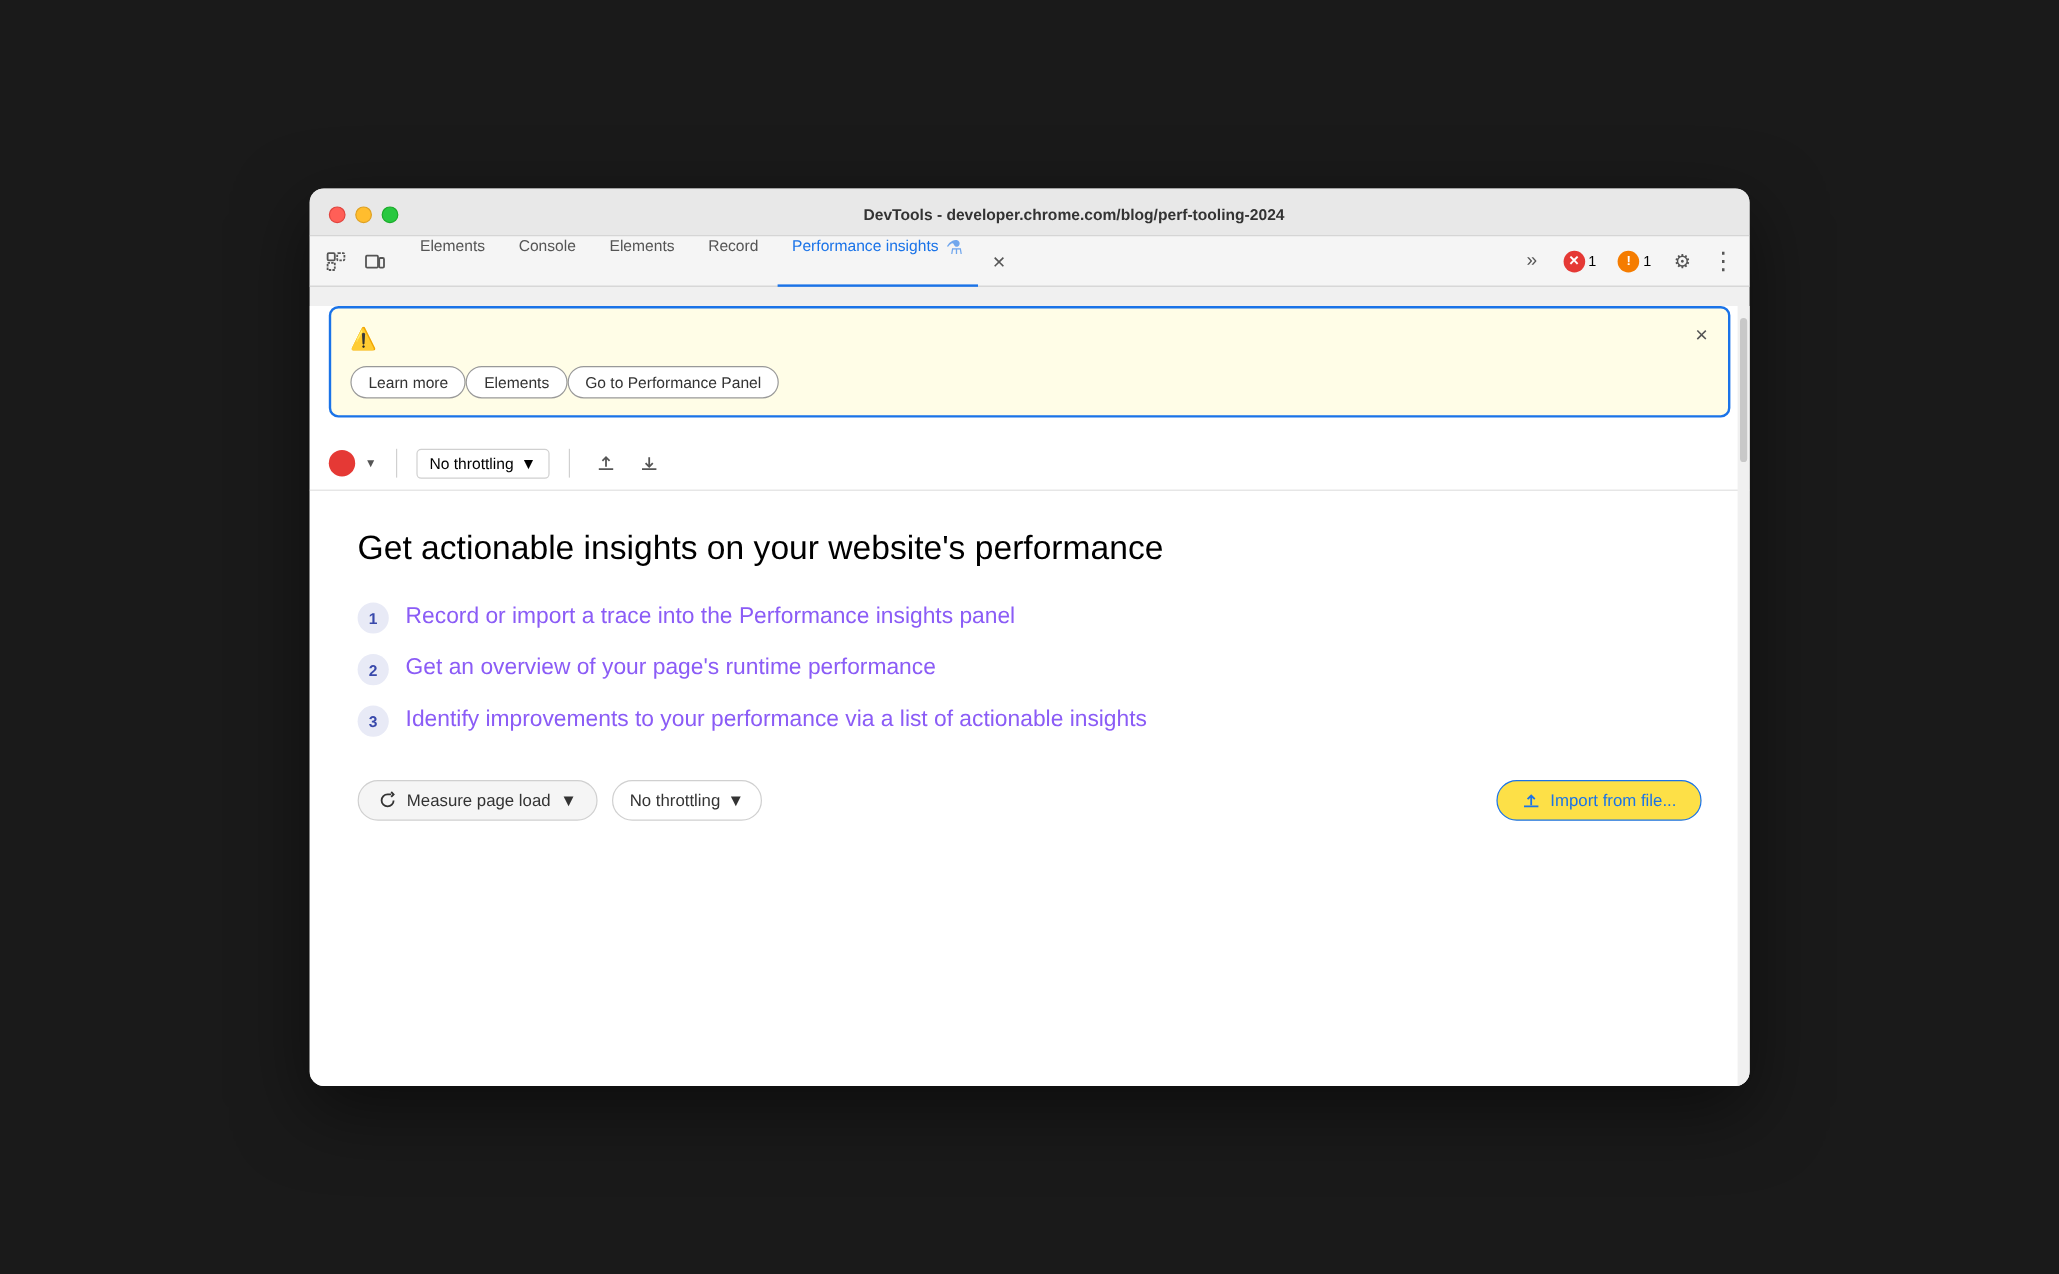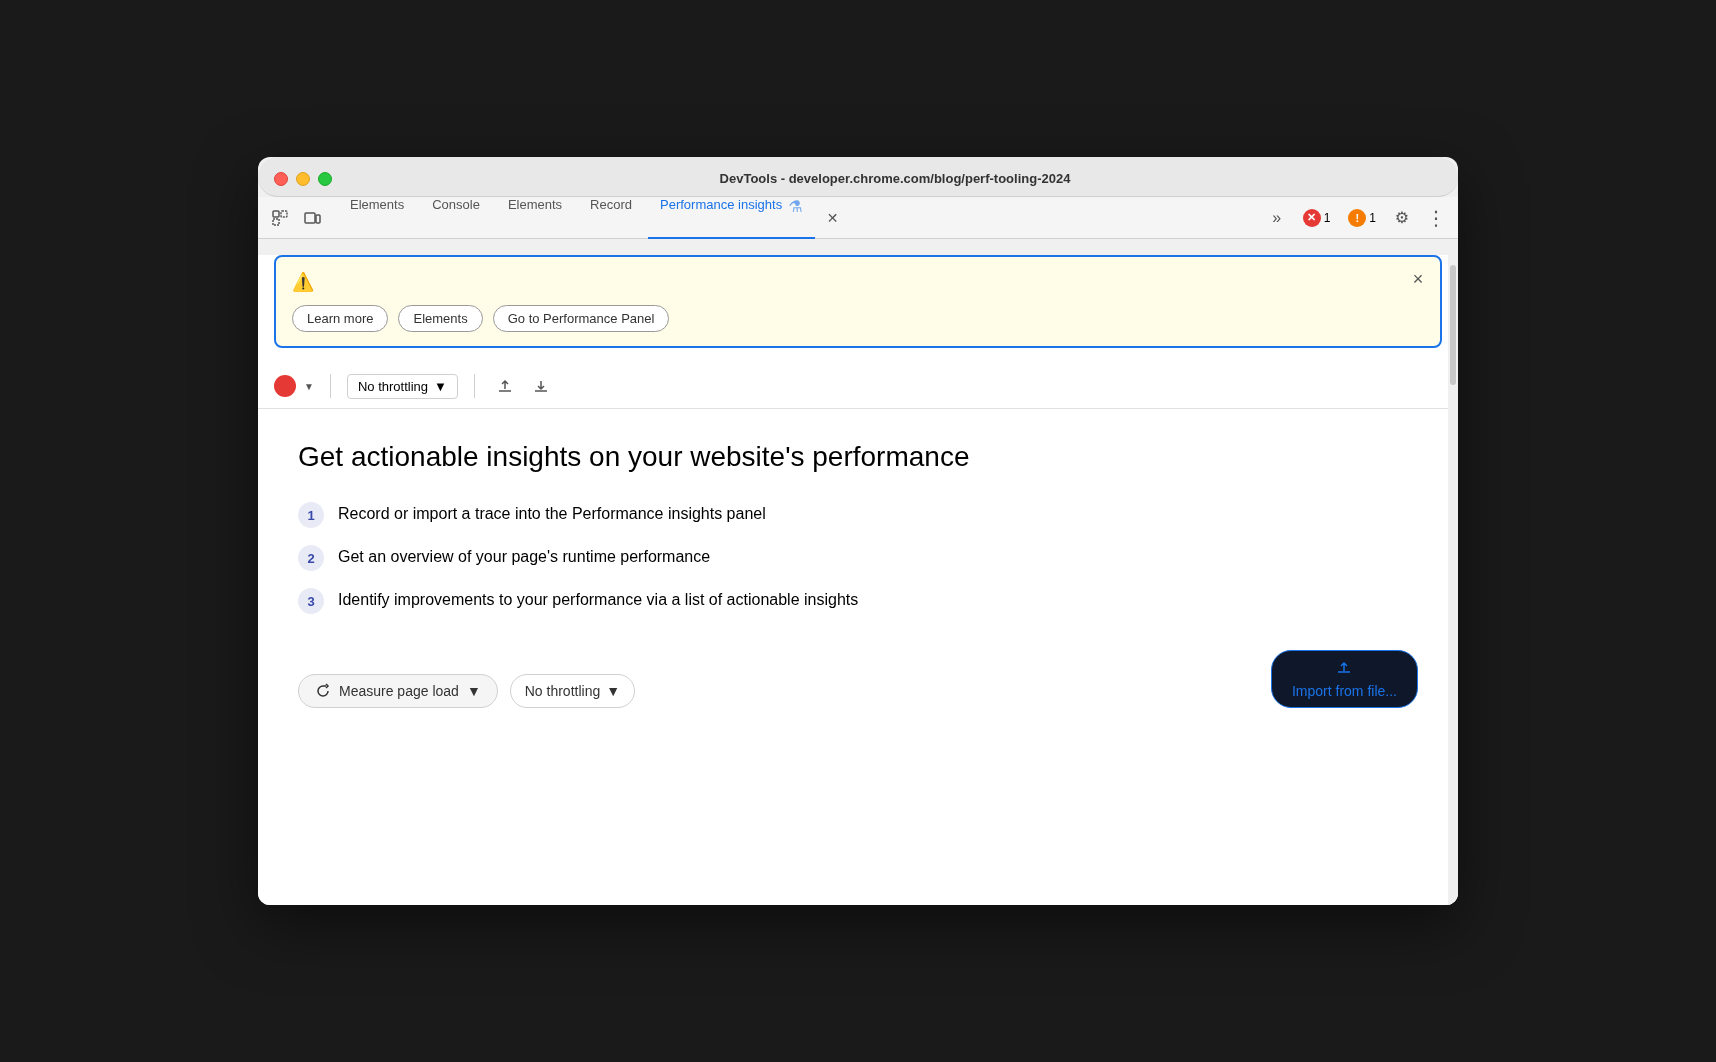--- a/index.html
+++ b/index.html
@@ -17,21 +17,20 @@
       border-radius: 12px;
       box-shadow: 0 20px 60px rgba(0,0,0,0.5);
       overflow: hidden;
     }
     .titlebar {
       background: #e8e8e8;
       padding: 14px 16px 10px;
       display: flex;
       align-items: center;
       border-bottom: 1px solid #d0d0d0;
-      border-radius: 20px;
     }
     .traffic-lights {
       display: flex;
       gap: 8px;
       margin-right: 16px;
     }
     .traffic-light {
       width: 14px;
       height: 14px;
       border-radius: 50%;
@@ -149,21 +148,20 @@
       gap: 10px;
       font-size: 14px;
       color: #333;
       margin-bottom: 12px;
     }
     .warning-icon {
       font-size: 18px;
     }
     .banner-buttons {
       display: flex;
-      gap: 10px;
     }
     .banner-btn {
       padding: 5px 14px;
       border: 1.5px solid #999;
       background: white;
       border-radius: 16px;
       font-size: 13px;
       cursor: pointer;
       color: #333;
     }
@@ -253,22 +251,22 @@
       display: flex;
       align-items: center;
       justify-content: center;
       font-size: 13px;
       font-weight: 600;
       color: #3949ab;
       flex-shrink: 0;
       margin-top: 1px;
     }
     .step-text {
-      font-size: 16px;
-      color: #000000;
+      font-size: 19px;
+      color: #8b5cf6;
       line-height: 26px;
     }
     .bottom-controls {
       display: flex;
       align-items: flex-end;
       gap: 12px;
     }
     .measure-btn {
       display: flex;
       align-items: center;
@@ -293,26 +291,25 @@
       font-size: 14px;
       color: #333;
     }
     .import-btn {
       display: flex;
       align-items: center;
       gap: 8px;
       padding: 8px 20px;
       border: 1.5px solid #1a73e8;
       border-radius: 20px;
-      background: #0f172a;
+      background: #fde047;
       cursor: pointer;
       font-size: 14px;
       color: #1a73e8;
       margin-left: auto;
-      flex-direction: column;
     }
     .devtools-wrapper {
       position: relative;
     }
   </style>
 </head>
 <body>
 
 <div class="window">
 

